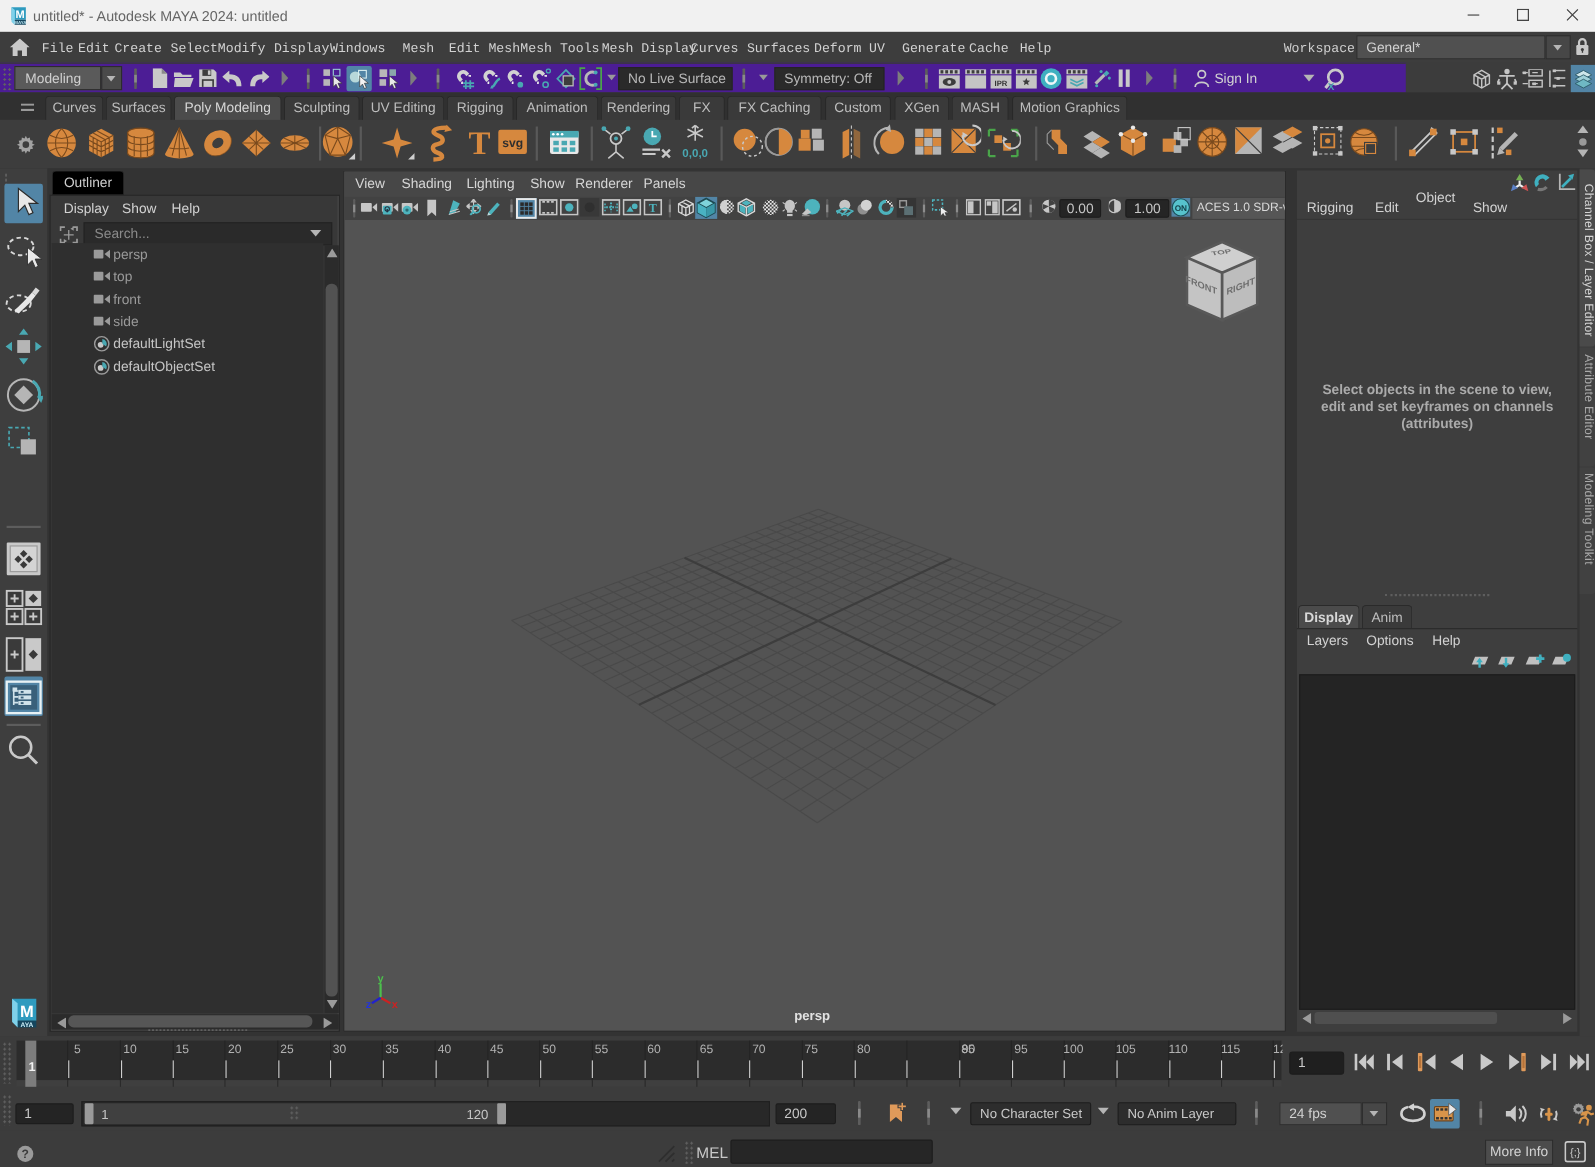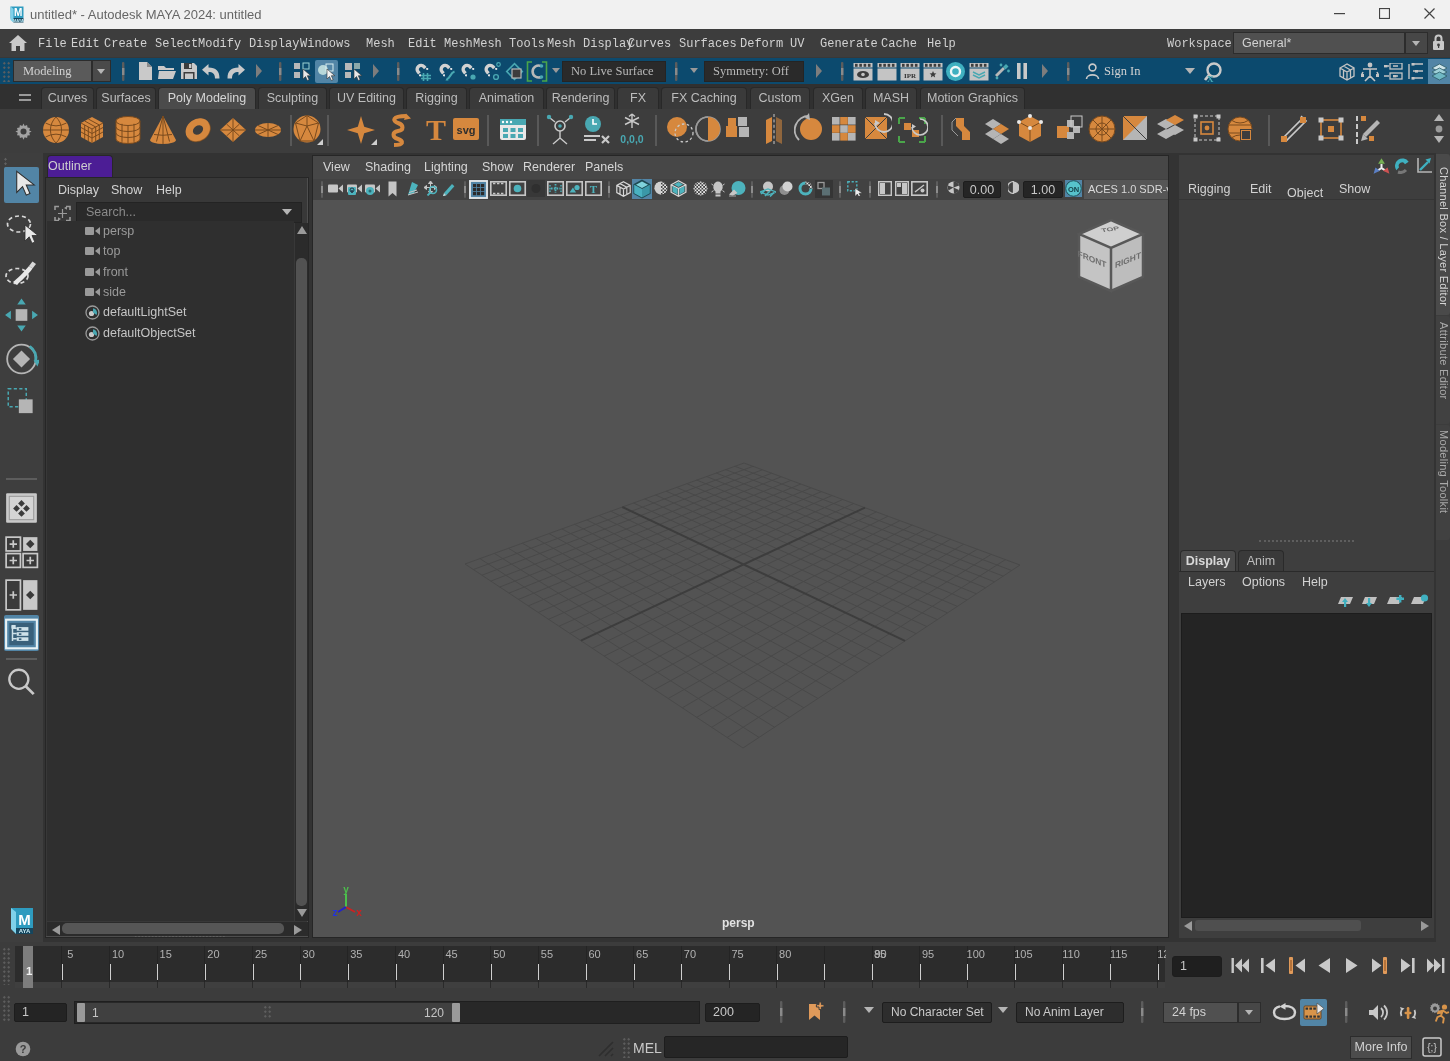--- a/index.html
+++ b/index.html
@@ -3,33 +3,33 @@
 <meta charset="utf-8">
 <style>
 *{margin:0;padding:0;box-sizing:border-box;}
 html,body{width:1450px;height:1061px;overflow:hidden;background:#3c3c3c;font-family:"Liberation Sans",sans-serif;}
 .abs{position:absolute;}
 #app{position:relative;width:1450px;height:1061px;background:#3c3c3c;font-size:13px;color:#cccccc;}
 #titlebar{left:0;top:0;width:1450px;height:29px;background:#f1f1f1;}
 #titlebar .title{position:absolute;left:30px;top:7px;font-size:13px;color:#666;}
 #menubar{left:0;top:29px;width:1450px;height:28px;background:#3d3d3d;}
 #menubar .m{position:absolute;top:8px;font-size:12px;color:#d2d2d2;font-family:Liberation Mono, monospace;}
-#toolbar{left:0;top:57px;width:1450px;height:27px;background:#0c4a6e;border-top:1px solid #383838;font-family:Liberation Serif, serif;}
+#toolbar{left:0;top:57px;width:1278px;height:27px;background:#4c1d95;border-top:1px solid #383838;}
 .tbfield{position:absolute;top:3px;height:21px;background:#2a2a2a;border:1px solid #242424;color:#b8b8b8;font-size:12.5px;line-height:19px;padding-left:8px;}
 #shelftabs{left:0;top:84px;width:1450px;height:25px;background:#303030;}
 .stab{position:absolute;top:3px;height:22px;background:#3a3a3a;border:1px solid #282828;border-bottom:none;border-radius:4px 4px 0 0;color:#bdbdbd;font-size:12.5px;text-align:center;line-height:21px;}
 .stab.active{background:#4b4b4b;color:#d6d6d6;}
 #shelf{left:0;top:109px;width:1450px;height:44px;background:#3d3d3d;}
 .shsep{position:absolute;top:6px;width:2px;height:31px;background:#595959;}
 #main{left:0;top:153px;width:1450px;height:789px;background:#333333;}
 #toolcol{left:0;top:0;width:43px;height:789px;background:#3e3e3e;}
 .tool{position:absolute;left:4px;width:35px;height:36px;}
 .tool.hl{background:#5285a6;border-radius:2px;}
 #outliner{left:45px;top:2px;width:264px;height:783px;}
-#outl-tab{position:absolute;left:2px;top:0;width:66px;height:22px;background:#4c1d95;border:1px solid #282828;border-bottom:none;border-radius:4px 4px 0 0;color:#cfcfcf;font-size:12.5px;line-height:21px;}
+#outl-tab{position:absolute;left:2px;top:0;width:66px;height:22px;background:#000000;border:1px solid #282828;border-bottom:none;border-radius:4px 4px 0 0;color:#cfcfcf;font-size:12.5px;text-align:center;line-height:21px;}
 #outl-body{position:absolute;left:0px;top:22px;width:264px;height:761px;background:#383838;border:1px solid #262626;box-shadow:inset -1px -1px 0 #4e4e4e;}
 .om{position:absolute;top:5px;font-size:12.5px;color:#d2d2d2;}
 #outl-list{position:absolute;left:1px;top:43px;width:247px;height:700px;background:#2f2f2f;}
 .orow{position:absolute;left:0;height:20px;font-size:12.5px;line-height:20px;white-space:nowrap;}
 .oscroll{position:absolute;background:#2b2b2b;}
 #vp{left:312px;top:2px;width:857px;height:783px;background:#535353;border:1px solid #262626;}
 #vp-menus{position:absolute;left:0;top:0;width:855px;height:23px;background:#474747;}
 #vp-menus .m{position:absolute;top:4px;font-size:12.5px;color:#d6d6d6;}
 #vp-icons{position:absolute;left:0;top:23px;width:855px;height:21px;background:#424242;}
 #rightpanel{left:1179px;top:2px;width:255px;height:783px;background:#3e3e3e;}
@@ -1051,23 +1051,24 @@
           <path d="M8.5 8 m-7.5 0 a7.5 7.5 0 1 1 15 0 l-4.5 0 a3.2 3.2 0 0 0 -6.5 -1z" fill="#3fb0c0" transform="rotate(-35 8.5 8)"></path>
           <path d="M12 12 a7.5 7.5 0 0 1 -8 2" fill="none" stroke="#777" stroke-width="3"></path>
         </svg>
         <svg class="abs" style="left:237px;top:2px" width="17" height="17" viewBox="0 0 17 17">
           <path d="M2 1 V15 H16" stroke="#b5b5b5" stroke-width="1.6" fill="none"></path>
           <path d="M4 13 L12 5" stroke="#3fb0c0" stroke-width="2.4"></path>
           <path d="M9.5 2.5 L15 1 L13.5 6.5 Z" fill="#3fb0c0"></path>
         </svg>
         <div class="rpm" style="left:9px;top:27px">Rigging</div>
         <div class="rpm" style="left:71px;top:27px">Edit</div>
-        <div class="rpm" style="left:108px;top:31px">Object</div>
+        <div class="rpm" style="left:108px;top:18px">Object</div>
         <div class="rpm" style="left:160px;top:27px">Show</div>
         <div class="abs" style="left:0;top:44px;width:255px;height:1px;background:#353535;"></div>
+        <div class="abs" style="left:0px;top:192px;width:255px;text-align:center;color:#ababab;font-size:12.5px;font-weight:bold;line-height:15.5px;">Select objects in the scene to view,<br>edit and set keyframes on channels<br>(attributes)</div>
         <div class="abs" style="left:80px;top:385px;width:95px;border-top:2px dotted #5e5e5e;"></div>
         <div class="abs" style="left:1px;top:395px;width:56px;height:21px;background:#4b4b4b;border:1px solid #2a2a2a;border-bottom:none;border-radius:4px 4px 0 0;color:#d8d8d8;font-size:12.5px;font-weight:bold;text-align:center;line-height:20px;">Display</div>
         <div class="abs" style="left:59px;top:395px;width:46px;height:21px;background:#3a3a3a;border:1px solid #2a2a2a;border-bottom:none;border-radius:4px 4px 0 0;color:#bdbdbd;font-size:12.5px;text-align:center;line-height:20px;">Anim</div>
         <div class="abs" style="left:0;top:416px;width:255px;height:1px;background:#2a2a2a;"></div>
         <div class="rpm" style="left:9px;top:420px">Layers</div>
         <div class="rpm" style="left:63px;top:420px">Options</div>
         <div class="rpm" style="left:123px;top:420px">Help</div>
         <svg class="abs" style="left:158px;top:438px" width="20" height="16" viewBox="0 0 20 16">
           <path d="M4 4 L16 4 L13 11 L1 11 Z" fill="#c0c0c0"></path>
           <path d="M5 9 l3-4 3 4z" fill="#3fb0c0"></path>

